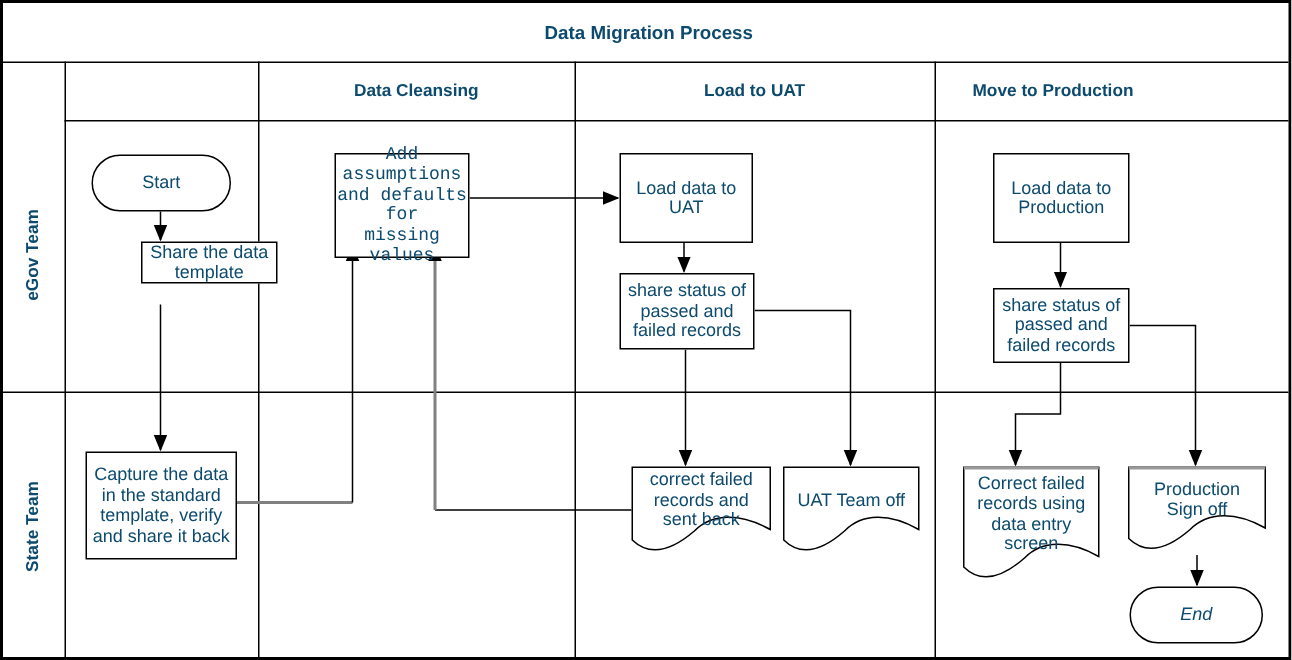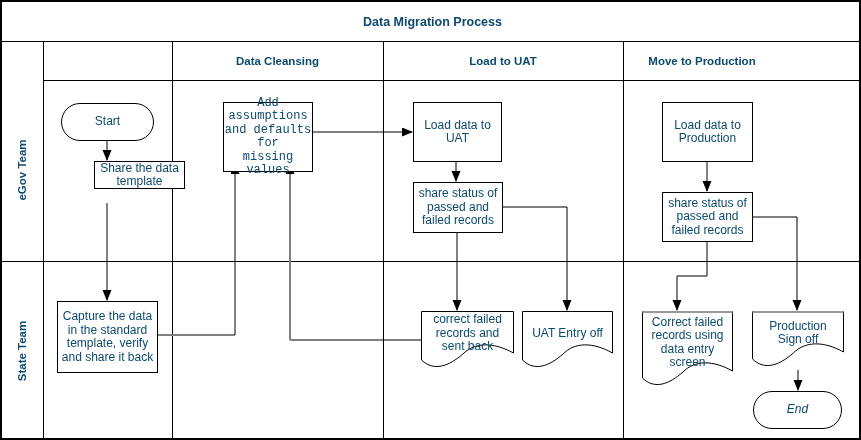--- a/index.html
+++ b/index.html
@@ -126,21 +126,21 @@
           <path d="M0.5,0.5 L92.5,0.5 L92.5,42 C72.5,31 53.9,31 41.9,43 C27.9,55 13.0,61 0.5,49 Z" fill="#ffffff" stroke="#000000" stroke-width="1"></path>
         </svg>
         <div class="shape-label" style="height: 45px;">correct failed
 records and
 sent back</div>
       </div>
       <div class="shape document" style="left: 520px; top: 309px; width: 91px; height: 59px;">
         <svg width="91" height="67">
           <path d="M0.5,0.5 L90.5,0.5 L90.5,42 C71.0,31 52.8,31 41.0,43 C27.3,55 12.7,61 0.5,49 Z" fill="#ffffff" stroke="#000000" stroke-width="1"></path>
         </svg>
-        <div class="shape-label" style="height: 45px;">UAT Entry off</div>
+        <div class="shape-label" style="height: 45px;">UAT Team off</div>
       </div>
       <div class="shape process" style="left: 660px; top: 100px; width: 91px; height: 60px;">
         <div class="shape-label">Load data to
 Production</div>
       </div>
       <div class="shape process" style="left: 660px; top: 190px; width: 91px; height: 50px;">
         <div class="shape-label">share status of
 passed and
 failed records</div>
       </div>

